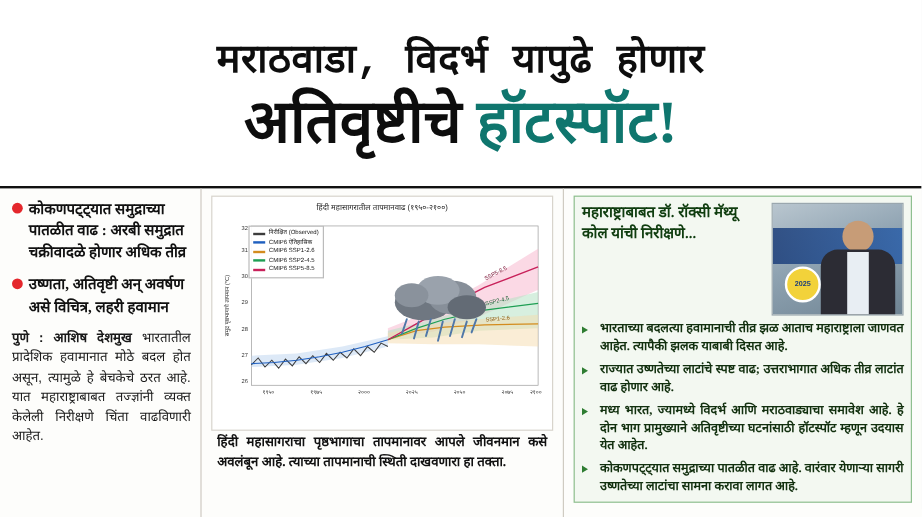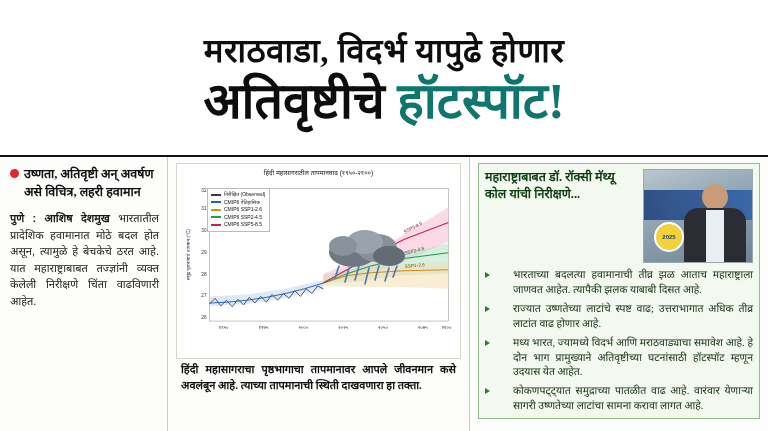--- a/index.html
+++ b/index.html
@@ -12,21 +12,21 @@
   .page{position:relative;width:768px;height:431px;background:#fdfdfb;}
 
   
   .masthead{
     position:absolute;left:0;top:0;width:768px;height:155px;
     background:#ffffff;
     display:flex;flex-direction:column;align-items:center;justify-content:center;
     border-bottom:2px solid #111;
   }
   .headline-1{
-    font-family:Liberation Serif, serif;
+    font-family:Liberation Mono, monospace;
     font-weight:bold;
     font-size:33px;
     line-height:1.15;
     letter-spacing:0.5px;
     color:#0d0d0d;
     text-align:center;
     margin-top:6px;
   }
   .headline-2{
     font-family:"Liberation Serif", serif;
@@ -159,21 +159,21 @@
     background:#c79c77;
   }
   .photo .torso{
     position:absolute;right:6px;top:38px;width:62px;height:54px;
     background:#2c2c34;border-radius:14px 14px 0 0;
   }
   .photo .shirt{
     position:absolute;right:28px;top:40px;width:18px;height:52px;background:#e8eef3;
   }
   .rlist{margin-top:5px;}
-  .rli{display:flex;gap:18px;margin-bottom:4px;}
+  .rli{display:flex;gap:5px;margin-bottom:4px;font-weight:bold;}
   .rdot{
     width:0;height:0;border-left:5px solid #2e7d32;
     border-top:3.5px solid transparent;border-bottom:3.5px solid transparent;
     margin-top:4px;flex:0 0 5px;
   }
   .rtext{
     font-family:"Liberation Serif", serif;
     font-size:10.5px;line-height:1.42;color:#12300f;text-align:justify;
   }
 </style>
@@ -186,20 +186,24 @@
     <div class="headline-1">मराठवाडा, विदर्भ यापुढे होणार</div>
     <div class="headline-2">
       <span>अतिवृष्टीचे</span>
       <span class="red">हॉटस्पॉट!</span>
     </div>
   </div>
 
   <div class="body">
 
     <div class="col-left">
+      <div class="bullet-item">
+        <div class="bullet-dot"></div>
+        <div class="bullet-text">कोकणपट्ट्यात समुद्राच्या पातळीत वाढ : अरबी समुद्रात चक्रीवादळे होणार अधिक तीव्र</div>
+      </div>
       <div class="bullet-item">
         <div class="bullet-dot"></div>
         <div class="bullet-text">उष्णता, अतिवृष्टी अन् अवर्षण असे विचित्र, लहरी हवामान</div>
       </div>
       <div class="byline">
         <span class="lead">पुणे : आशिष देशमुख</span>
         <span>भारतातील प्रादेशिक हवामानात मोठे बदल होत असून, त्यामुळे हे बेचकेचे ठरत आहे. यात महाराष्ट्राबाबत तज्ज्ञांनी व्यक्त केलेली निरीक्षणे चिंता वाढविणारी आहेत.</span>
       </div>
     </div>
 

